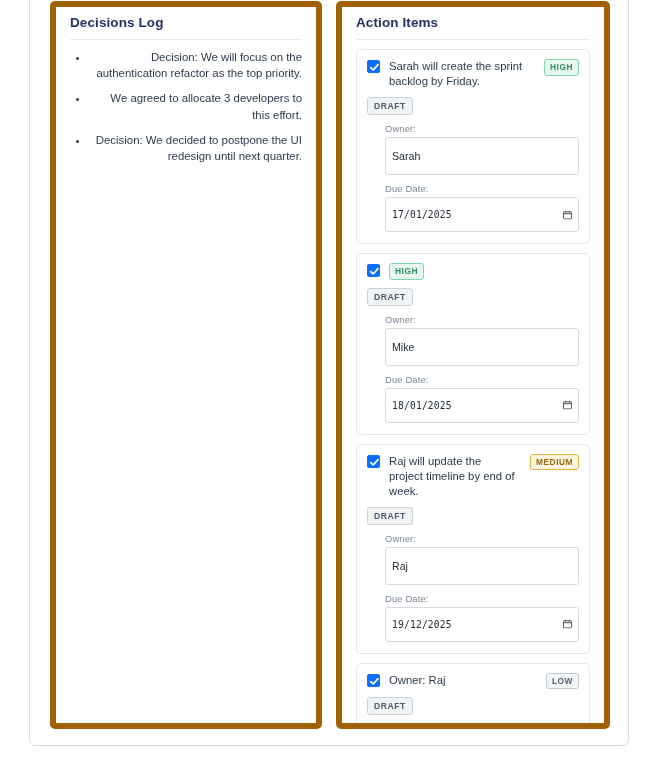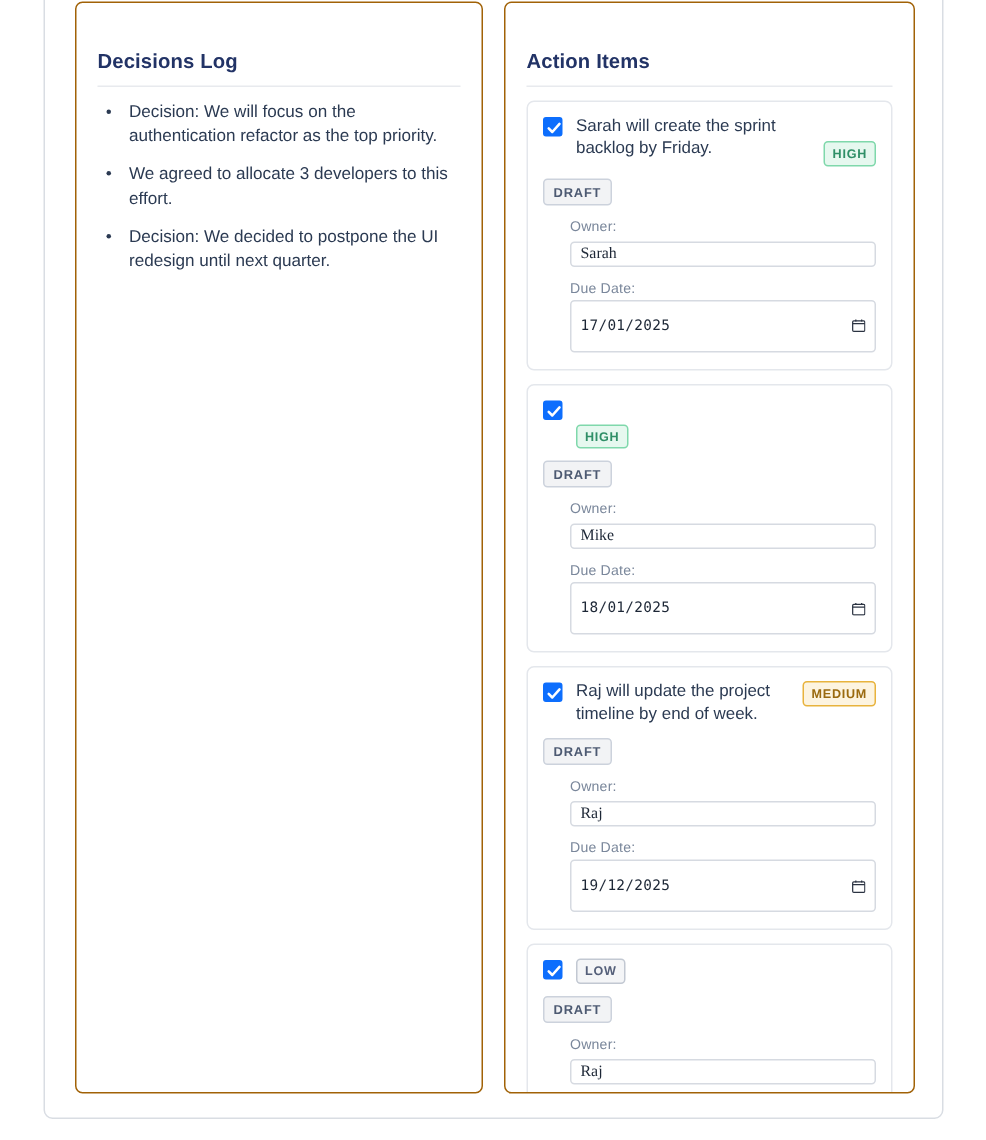--- a/index.html
+++ b/index.html
@@ -27,23 +27,23 @@
     padding: 14px 20px 16px 20px;
   }
   .columns {
     display: flex;
     gap: 14px;
     height: 100%;
     align-items: stretch;
   }
   .panel {
     background: #ffffff;
-    border: 1px solid #a16207;
+    border: 6px solid #a16207;
     border-radius: 5px;
-    padding: 31px 14px 10px 14px;
+    padding: 8px 14px 10px 14px;
     overflow: hidden;
   }
   .panel-left { width: 272px; flex: 0 0 272px; }
   .panel-right { width: 274px; flex: 0 0 274px; display: flex; flex-direction: column; }
 
   .panel-title {
     font-size: 13.5px;
     color: #223366;
     font-weight: 700;
     letter-spacing: .1px;
@@ -57,20 +57,21 @@
     margin: 0;
     padding-left: 19px;
     list-style: disc;
   }
   .decisions-list li {
     font-size: 11.4px;
     line-height: 1.42;
     color: #2b3a52;
     margin-bottom: 9px;
     padding-left: 2px;
+    text-align: right;
   }
   .decisions-list li::marker { color: #2b3a52; font-size: 11px; }
 
   .section-label {
     font-size: 10.1px;
     letter-spacing: .85px;
     color: #5a6b86;
     font-weight: 600;
     margin: 0 0 8px 1px;
   }
@@ -112,21 +113,21 @@
     font-size: 8.4px;
     font-weight: 700;
     letter-spacing: .5px;
     padding: 2px 5px 2px 5px;
     border-radius: 3px;
     border: 1px solid #c7cdd6;
     line-height: 1.25;
     white-space: nowrap;
     margin-top: 0px;
   }
-  .badge.high   { color: #2f8f67; background: #e6f8ef; border-color: #7fd8ab; margin-top: 17px; }
+  .badge.high   { color: #2f8f67; background: #e6f8ef; border-color: #7fd8ab; }
   .badge.medium { color: #9a6a10; background: #fdf4e0; border-color: #e8b33d; }
   .badge.low    { color: #55607a; background: #f4f5f7; border-color: #c2c8d2; }
 
   .draft-tag {
     display: inline-block;
     margin-top: 8px;
     font-size: 8.6px;
     font-weight: 700;
     letter-spacing: .55px;
     color: #4d5a72;
@@ -138,25 +139,25 @@
 
   .field-group { margin-left: 18px; margin-top: 8px; }
   .field-label {
     font-size: 9.4px;
     color: #7a879b;
     margin-bottom: 3px;
     letter-spacing: .15px;
   }
   .field-input {
     width: 100%;
-    height: 17px;
+    height: 38px;
     border: 1px solid #d6dae1;
     border-radius: 3px;
     background: #ffffff;
-    font-family: Liberation Serif, serif;
+    font-family: Liberation Sans, sans-serif;
     font-size: 10.6px;
     color: #1d2736;
     padding: 0 6px;
     outline: none;
   }
   .date-row {
     position: relative;
     width: 100%;
     height: 35px;
     border: 1px solid #d6dae1;
@@ -286,20 +287,21 @@
             </div>
           </div>
 
           <div class="item-card">
             <div class="item-head">
               <span class="chk">
                 <svg width="11" height="11" viewBox="0 0 11 11" aria-hidden="true">
                     <path d="M1.8 5.6 L4.2 8 L9 2.6" stroke="#ffffff" stroke-width="1.7" fill="none" stroke-linecap="round" stroke-linejoin="round"></path>
                   </svg>
               </span>
+              <span class="item-text">Owner: Raj</span>
               <span class="badge low">LOW</span>
             </div>
             <span class="draft-tag">DRAFT</span>
             <div class="field-group">
               <div class="field-label">Owner:</div>
               <input class="field-input" type="text" value="Raj" style="">
             </div>
             <div class="field-group">
               <div class="field-label">Due Date:</div>
               <div class="date-row">

